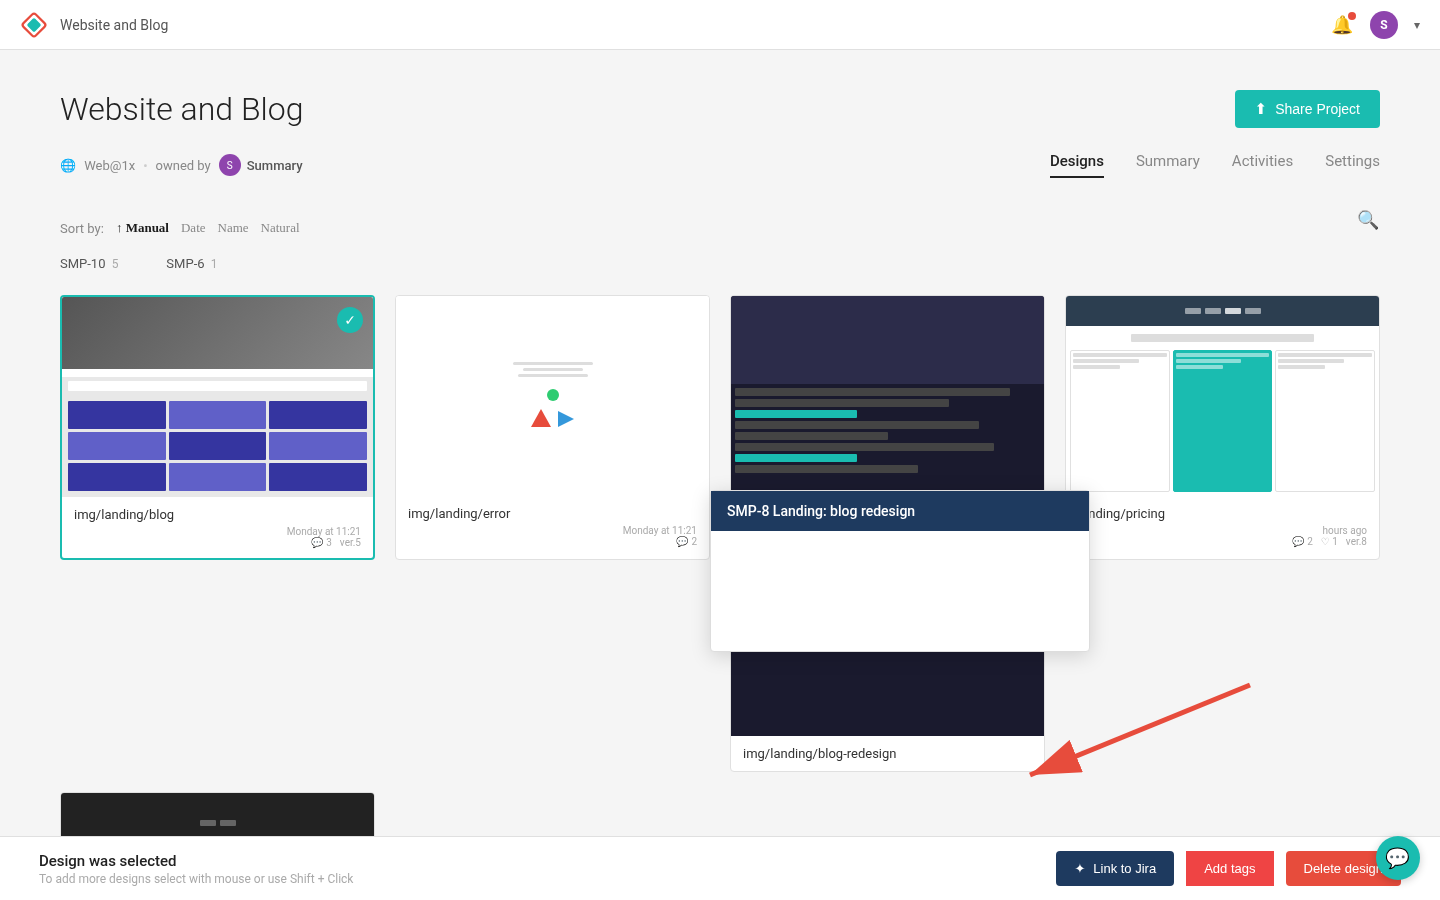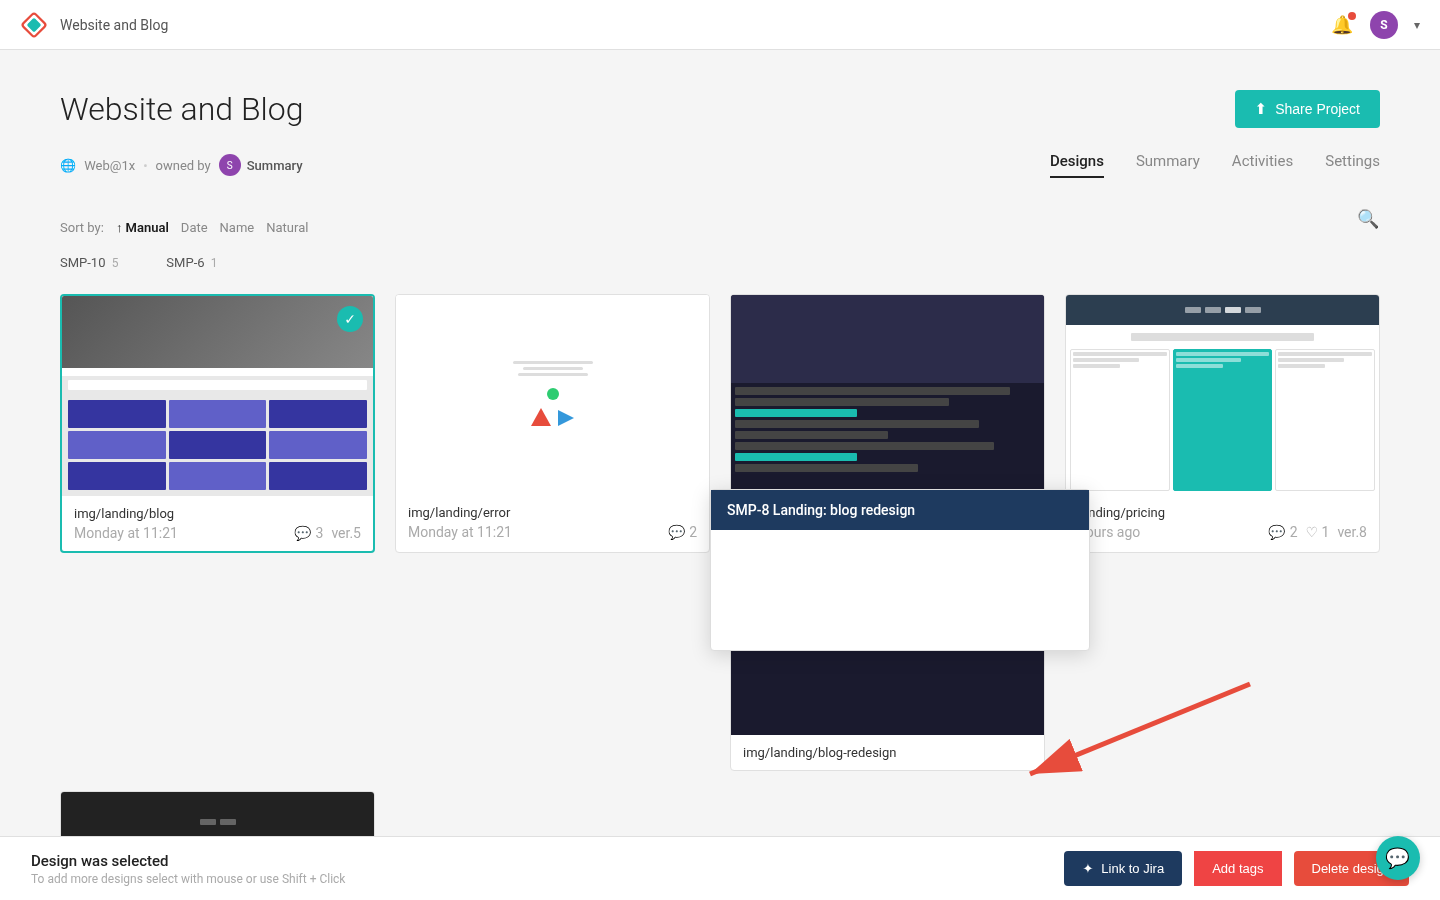--- a/index.html
+++ b/index.html
@@ -64,21 +64,21 @@
       border-bottom: 2px solid transparent;
     }
     .tab.active { color: #222; border-bottom: 2px solid #222; font-weight: 500; }
 
     
     .toolbar {
       display: flex; align-items: center; justify-content: space-between;
       margin-bottom: 16px;
     }
     .sortby { display: flex; align-items: center; gap: 12px; font-size: 13px; color: #888; margin-top: 18px; }
-    .sort-option { cursor: pointer; color: #888; }
+    .sort-option { cursor: pointer; color: #888; font-family: Liberation Serif, serif; }
     .sort-option.active { color: #1a1a1a; font-weight: 600; }
     .search-icon-btn { color: #888; cursor: pointer; font-size: 18px; }
 
     
     .filter-tabs { display: flex; gap: 12px; margin-bottom: 20px; }
     .filter-tab {
       font-size: 13px; color: #555; cursor: pointer; padding: 4px 12px 4px 0;
       border-bottom: none;
     }
     .filter-tab .count { color: #aaa; margin-left: 3px; font-size: 12px; }
@@ -111,21 +111,21 @@
     
     .selected-check {
       position: absolute; top: 10px; right: 10px;
       width: 26px; height: 26px; background: #1abcb0; border-radius: 50%;
       display: flex; align-items: center; justify-content: center;
       color: #fff; font-size: 14px; z-index: 2;
     }
 
     .card-info { padding: 10px 12px; }
     .card-name { font-size: 13px; color: #333; font-weight: 400; }
-    .card-meta { font-size: 14px; color: #aaa; margin-top: 4px; display: flex; align-items: flex-end; justify-content: space-between; }
+    .card-meta { font-size: 10px; color: #aaa; margin-top: 4px; display: flex; align-items: flex-end; justify-content: space-between; flex-direction: column; }
     .card-meta-icons { display: flex; gap: 8px; align-items: center; }
 
     
     .tooltip-popup {
       position: absolute;
       top: 540px;
       left: 640px;
       width: 380px;
       background: #fff;
       border: 1px solid #ddd;
@@ -144,21 +144,21 @@
     }
     .tooltip-body { min-height: 120px; }
 
     
     .bottom-bar {
       position: fixed; bottom: 0; left: 0; right: 0;
       height: 64px;
       background: #fff;
       border-top: 1px solid #e0e0e0;
       display: flex; align-items: center; justify-content: space-between;
-      padding: 0 31px;
+      padding: 0 39px;
       z-index: 200;
     }
     .bottom-bar-left { }
     .bottom-bar-title { font-size: 15px; color: #222; font-weight: 500; }
     .bottom-bar-sub { font-size: 12px; color: #aaa; margin-top: 2px; text-align: right; }
     .bottom-bar-actions { display: flex; gap: 12px; }
     .btn-jira {
       background: #1e3a5f; color: #fff; border: none; border-radius: 4px;
       padding: 10px 18px; font-size: 13px; cursor: pointer;
       display: flex; align-items: center; gap: 8px;

